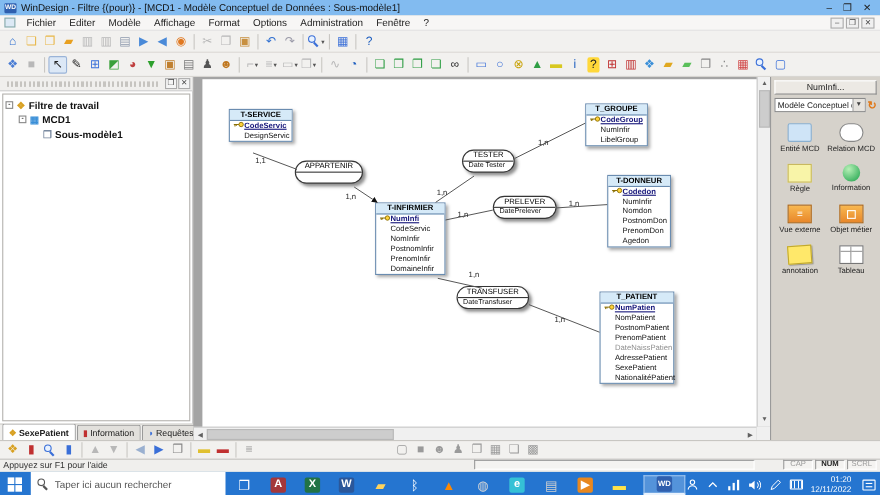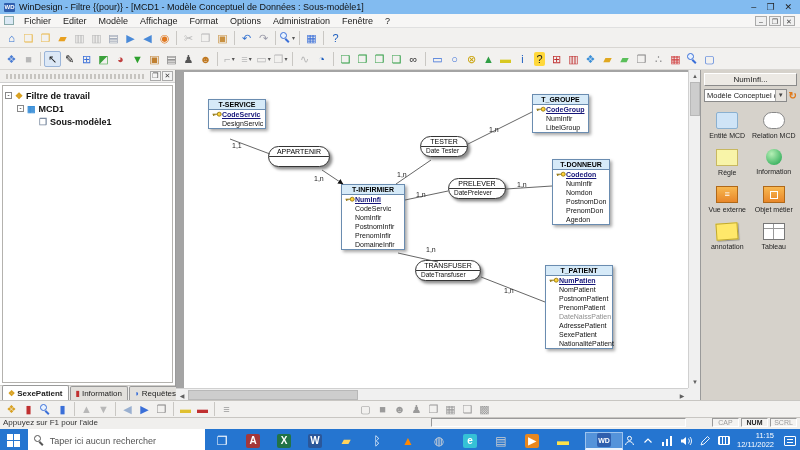--- a/index.html
+++ b/index.html
@@ -777,21 +777,21 @@
       </span>
       <span class="tray-ic">
         <svg width="10" height="10" viewBox="0 0 10 10">
           <path d="M1 9l1-3 5.5-5.5 2 2L4 8z" fill="none" stroke="#fff" stroke-width="0.9"></path>
         </svg>
       </span>
       <span class="tray-ic">
         <span class="kbd"></span>
       </span>
       <span class="clock">
-      <div>11:15</div>
+      <div>01:20</div>
       <div>12/11/2022</div>
     </span>
     <span class="notif">
         <i class="l1"></i>
         <i class="l2"></i>
       </span>
   </span>
 </div>
 
 </body></html>

